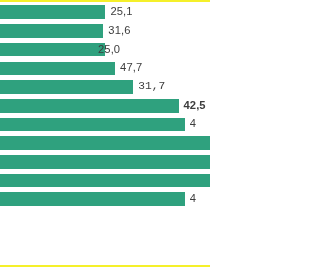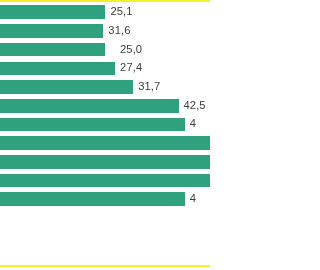--- a/index.html
+++ b/index.html
@@ -71,33 +71,33 @@
       <div class="bar-row">
         <div class="bar" style="width: 105.42px; background: rgb(47, 161, 126);"></div>
         <span class="bar-label" style="left: 110.42px; color: rgb(61, 61, 61);">25,1</span>
       </div>
       <div class="bar-row">
         <div class="bar" style="width: 103.32px; background: rgb(47, 161, 126);"></div>
         <span class="bar-label" style="left: 108.32px; color: rgb(61, 61, 61);">31,6</span>
       </div>
       <div class="bar-row">
         <div class="bar" style="width: 105px; background: rgb(47, 161, 126);"></div>
-        <span class="bar-label" style="left: 120px; color: rgb(61, 61, 61); text-align: right;">25,0</span>
+        <span class="bar-label" style="left: 98px; color: rgb(61, 61, 61); text-align: right;">25,0</span>
       </div>
       <div class="bar-row">
         <div class="bar" style="width: 115.08px; background: rgb(47, 161, 126);"></div>
-        <span class="bar-label" style="left: 120.08px; color: rgb(61, 61, 61);">27,4</span>
+        <span class="bar-label" style="left: 120.08px; color: rgb(61, 61, 61);">47,7</span>
       </div>
       <div class="bar-row">
         <div class="bar" style="width: 133.14px; background: rgb(47, 161, 126);"></div>
-        <span class="bar-label" style="left: 138.14px; color: rgb(61, 61, 61);">31,7</span>
+        <span class="bar-label" style="left: 138.14px; color: rgb(61, 61, 61); font-family: Liberation Mono, monospace;">31,7</span>
       </div>
       <div class="bar-row">
         <div class="bar" style="width: 178.5px; background: rgb(47, 161, 126);"></div>
-        <span class="bar-label" style="left: 183.5px; color: rgb(61, 61, 61);">42,5</span>
+        <span class="bar-label" style="left: 183.5px; color: rgb(61, 61, 61); font-weight: bold;">42,5</span>
       </div>
       <div class="bar-row">
         <div class="bar" style="width: 184.8px; background: rgb(47, 161, 126);"></div>
         <span class="bar-label" style="left: 189.8px; color: rgb(61, 61, 61);">4</span>
       </div>
       <div class="bar-row">
         <div class="bar" style="width: 210px; background: rgb(47, 161, 126);"></div>
       </div>
       <div class="bar-row">
         <div class="bar" style="width: 210px; background: rgb(47, 161, 126);"></div>

